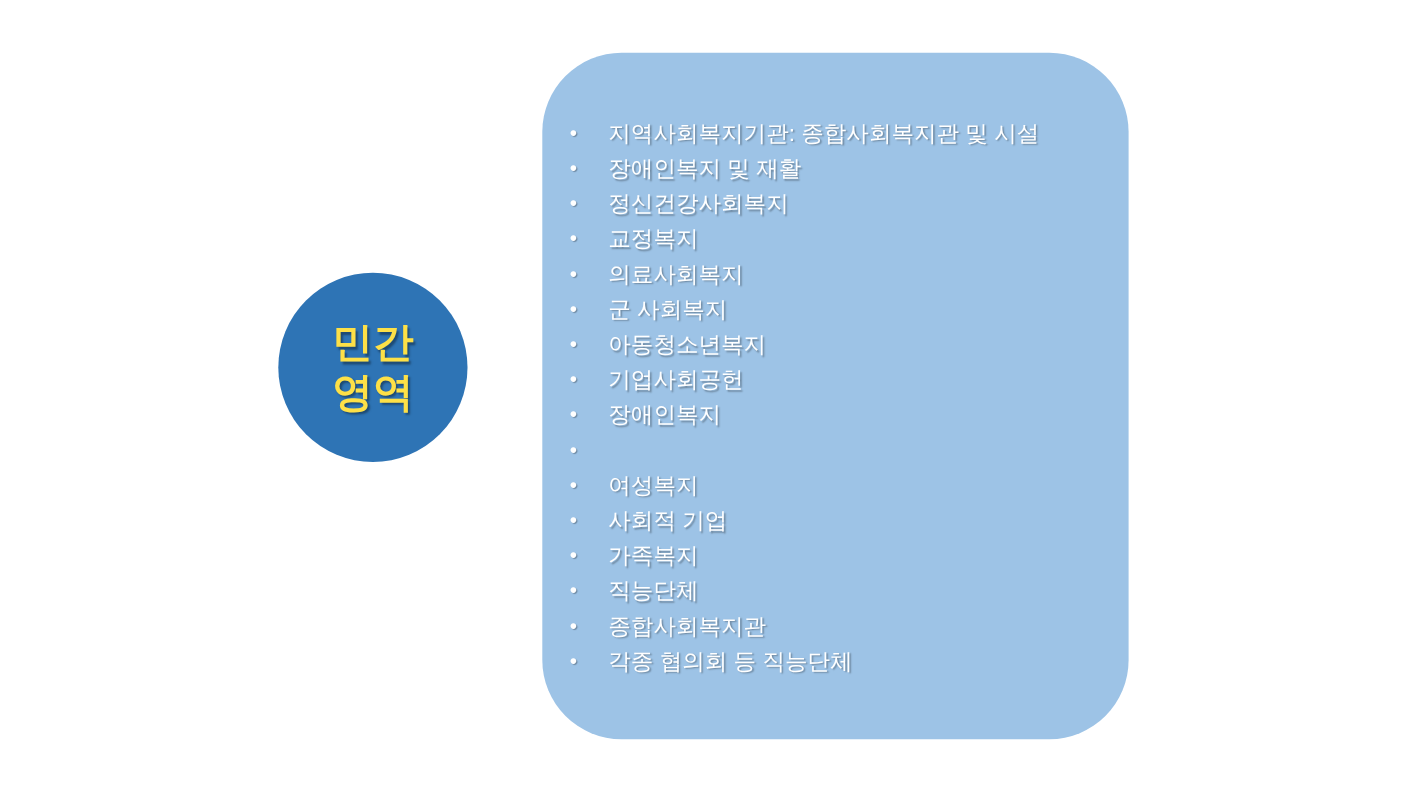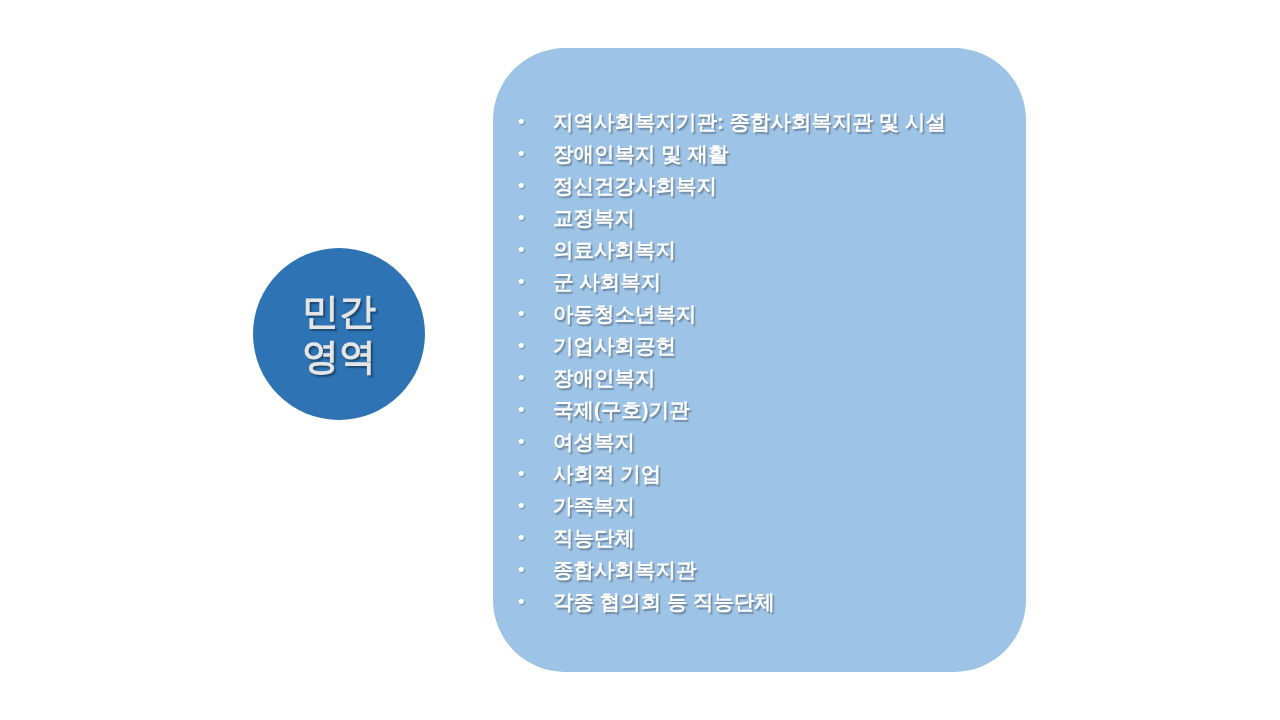--- a/index.html
+++ b/index.html
@@ -33,21 +33,21 @@
     height: 172px;
     border-radius: 50%;
     background: #2E74B5;
     display: flex;
     flex-direction: column;
     align-items: center;
     justify-content: center;
     box-sizing: border-box;
   }
   .circle-label {
-    color: #e5e5e5;
+    color: #fde047;
     font-size: 37px;
     font-weight: bold;
     line-height: 1.22;
     letter-spacing: 0px;
     text-align: center;
     text-shadow: 2px 2px 2px rgba(0, 0, 0, 0.38);
     white-space: nowrap;
   }
 
   
@@ -85,21 +85,21 @@
     color: #ffffff;
     font-size: 19px;
     line-height: 32px;
     text-shadow: 1px 1px 1px rgba(0, 0, 0, 0.30);
   }
 
   .bullet-text {
     flex: 1 1 auto;
     color: #ffffff;
     font-size: 20.5px;
-    font-weight: bold;
+    font-weight: normal;
     line-height: 32px;
     letter-spacing: 0px;
     white-space: nowrap;
     text-shadow: 1.5px 1.5px 1.5px rgba(0, 0, 0, 0.32);
   }
 </style>
 </head>
 <body>
 
 <div id="slide">
@@ -152,21 +152,20 @@
         <span class="bullet-text">기업사회공헌</span>
       </li>
 
       <li class="bullet-item">
         <span class="bullet-dot">•</span>
         <span class="bullet-text">장애인복지</span>
       </li>
 
       <li class="bullet-item">
         <span class="bullet-dot">•</span>
-        <span class="bullet-text">국제(구호)기관</span>
       </li>
 
       <li class="bullet-item">
         <span class="bullet-dot">•</span>
         <span class="bullet-text">여성복지</span>
       </li>
 
       <li class="bullet-item">
         <span class="bullet-dot">•</span>
         <span class="bullet-text">사회적 기업</span>

